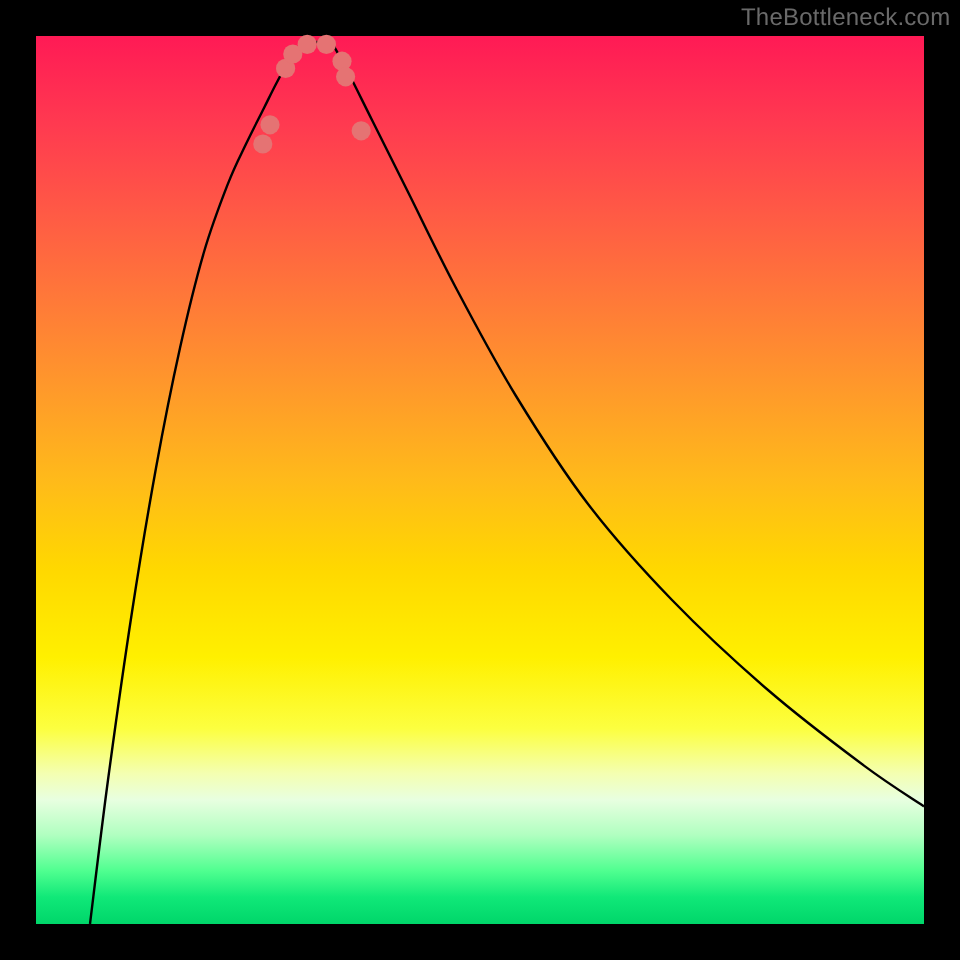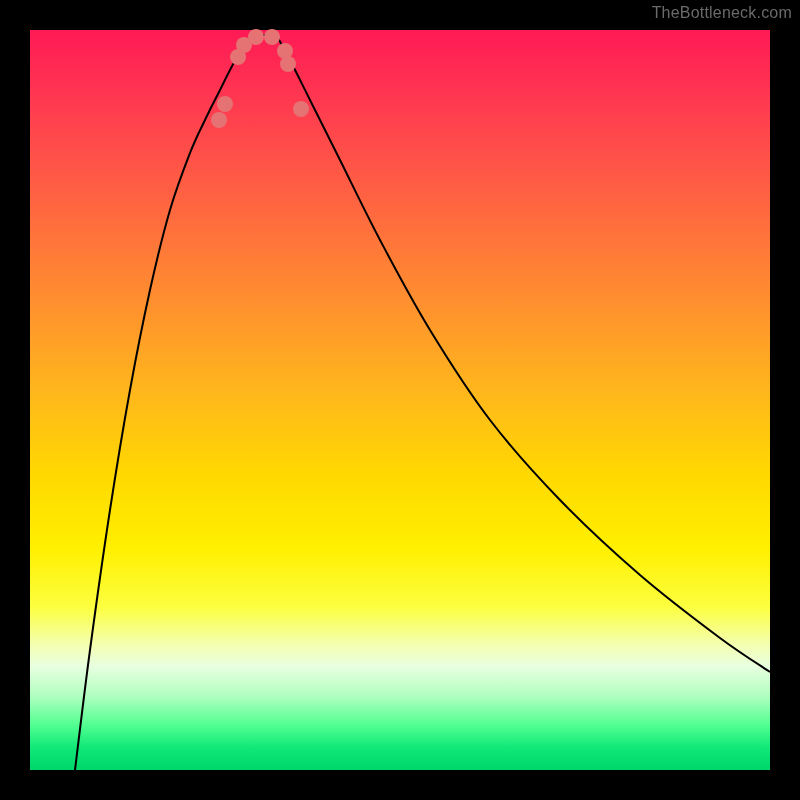--- a/index.html
+++ b/index.html
@@ -33,21 +33,21 @@
       #50ff90 94%,
       #10e878 97%,
       #00d66a 100%
     );
   }
   .watermark {
     position: absolute;
     top: 4px;
     right: 8px;
     color: #6a6a6a;
-    font-size: 16px;
+    font-size: 20px;
     font-weight: 400;
     letter-spacing: 0.2px;
     user-select: none;
   }
   svg.curves {
     position: absolute;
     left: 30px;
     top: 30px;
     width: 740px;
     height: 740px;

